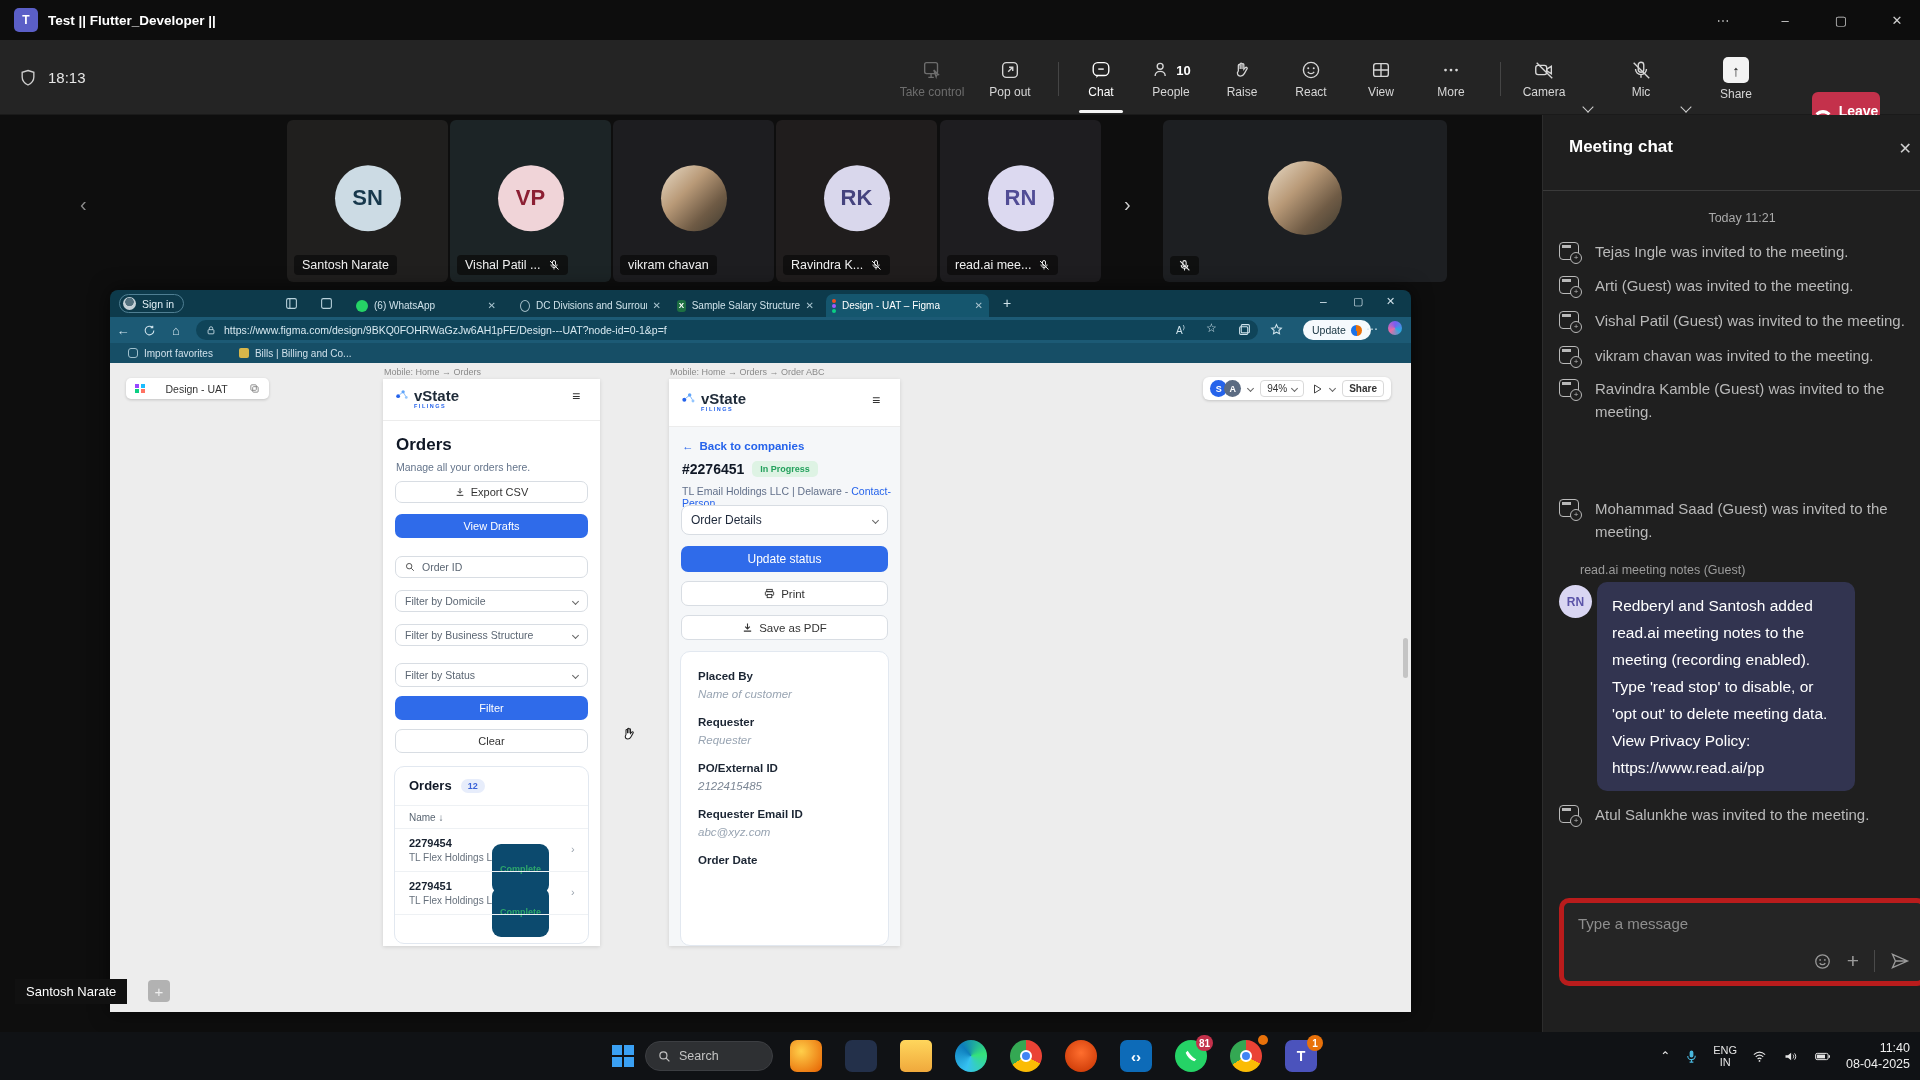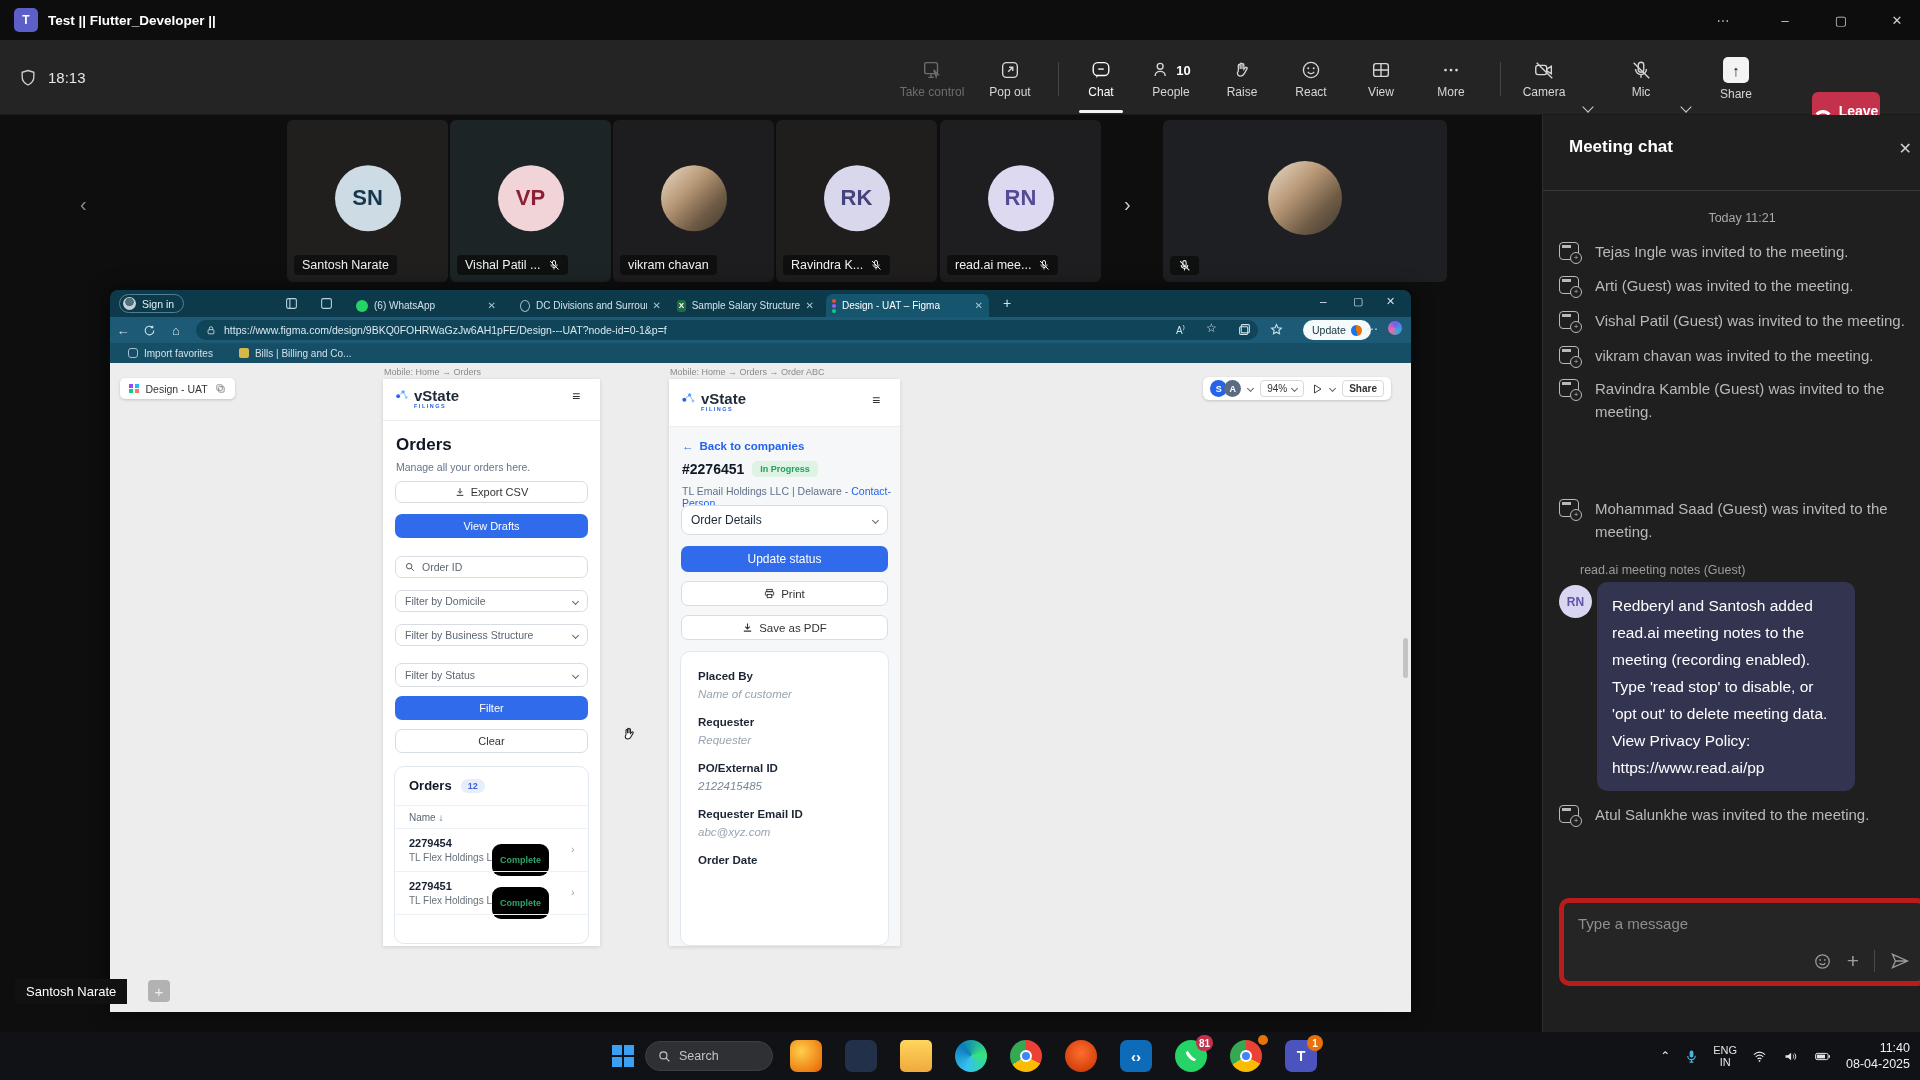--- a/index.html
+++ b/index.html
@@ -59,22 +59,22 @@
   .url-pill { position:absolute; left:86px; top:3px; width:1062px; height:20px; background:#0f4459; border-radius:10px;
               display:flex; align-items:center; padding:0 10px; gap:8px; font-size:10.5px; color:#d7e8f0; }
   .nav-ic { color:#cfe3ec; font-size:13px; width:26px; text-align:center; }
   .update-pill { position:absolute; left:1193px; top:3px; height:20px; padding:0 9px; background:#f5fafd; border-radius:10px;
                  color:#15323e; font-size:10.5px; display:flex; align-items:center; gap:5px; }
   .favbar { left:0; top:53px; width:1301px; height:20px; background:#164e66; display:flex; align-items:center; gap:26px;
             font-size:10px; color:#cfe0ea; padding-left:18px; }
   .canvas { left:0; top:73px; width:1301px; height:807px; background:#ededed; }
 
   
-  .doc-chip { left:10px; top:15px; height:21px; background:#fff; border-radius:5px; box-shadow:0 1px 3px rgba(0,0,0,.18);
-              display:flex; align-items:center; gap:7px; padding:0 9px; font-size:10.5px; color:#333; }
+  .doc-chip { left:16px; top:15px; height:21px; background:#fff; border-radius:5px; box-shadow:0 1px 3px rgba(0,0,0,.18);
+              display:flex; align-items:center; gap:21px; padding:0 9px; font-size:10.5px; color:#333; }
   .fg-right { right:20px; top:14px; height:23px; background:#fff; border-radius:6px; box-shadow:0 1px 3px rgba(0,0,0,.18);
               display:flex; align-items:center; padding:0 7px; gap:7px; position:absolute; }
   .mini-av { width:17px; height:17px; border-radius:50%; color:#fff; font-size:9px; font-weight:bold;
              display:flex; align-items:center; justify-content:center; }
   .zoom-box { border:1px solid #d9d9d9; border-radius:4px; height:17px; padding:0 6px; font-size:10px; color:#333;
               display:flex; align-items:center; gap:5px; }
   .gchev { width:5px; height:5px; border-right:1.3px solid #666; border-bottom:1.3px solid #666; transform:rotate(45deg); }
 
   
   .frame-label { font-size:9px; color:#8a8a8a; }
@@ -85,21 +85,21 @@
   .vstate .fl { font-size:5.5px; font-weight:bold; color:#2563eb; letter-spacing:1.5px; }
   .burger { position:absolute; right:12px; top:14px; width:16px; color:#333; font-size:14px; line-height:6px; }
   .btn { border-radius:7px; display:flex; align-items:center; justify-content:center; gap:6px; font-size:11px; }
   .btn.line { border:1px solid #d8dde3; background:#fff; color:#333; }
   .btn.blue { background:#2f6bea; color:#fff; }
   .input { border:1px solid #d8dde3; border-radius:7px; background:#fff; display:flex; align-items:center;
            padding:0 9px; font-size:10.5px; color:#5b6673; gap:7px; }
   .input .chevr { margin-left:auto; }
   .ord-card { border:1px solid #e2e8f0; border-radius:10px; background:#fff; }
   .badge12 { background:#e7edfb; color:#3b63d8; font-size:9px; font-weight:bold; border-radius:8px; padding:2px 7px; }
-  .b-complete { background:#000000; color:#2da56b; font-size:9px; font-weight:bold; border-radius:9px; padding:11px 8px; }
+  .b-complete { background:#0c4a6e; color:#2da56b; font-size:9px; font-weight:bold; border-radius:9px; padding:20px 8px; }
   .b-progress { background:#def3e4; color:#23a05c; font-size:9px; font-weight:bold; border-radius:5px; padding:3px 8px; }
   .hr { position:absolute; left:0; right:0; height:1px; background:#eef1f4; }
   .fld-l { font-size:11.5px; font-weight:bold; color:#1b2533; }
   .fld-v { font-size:11.5px; color:#98a4b2;font-style:italic; }
 
   .presenter { left:15px; bottom:28px; background:#111; color:#fff; font-size:13px; padding:5px 11px; position:absolute; }
   .plus-chip { left:148px; bottom:30px; width:22px; height:22px; background:rgba(120,120,120,.5); border-radius:4px;
                color:#eee; font-size:15px; display:flex; align-items:center; justify-content:center; position:absolute; }
 
   

